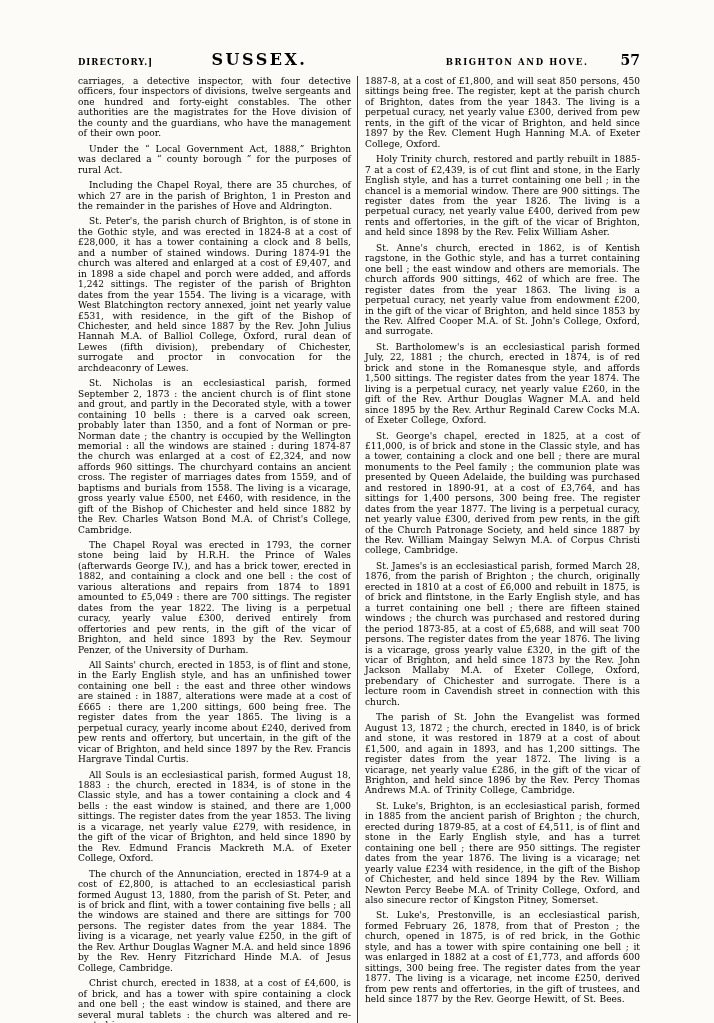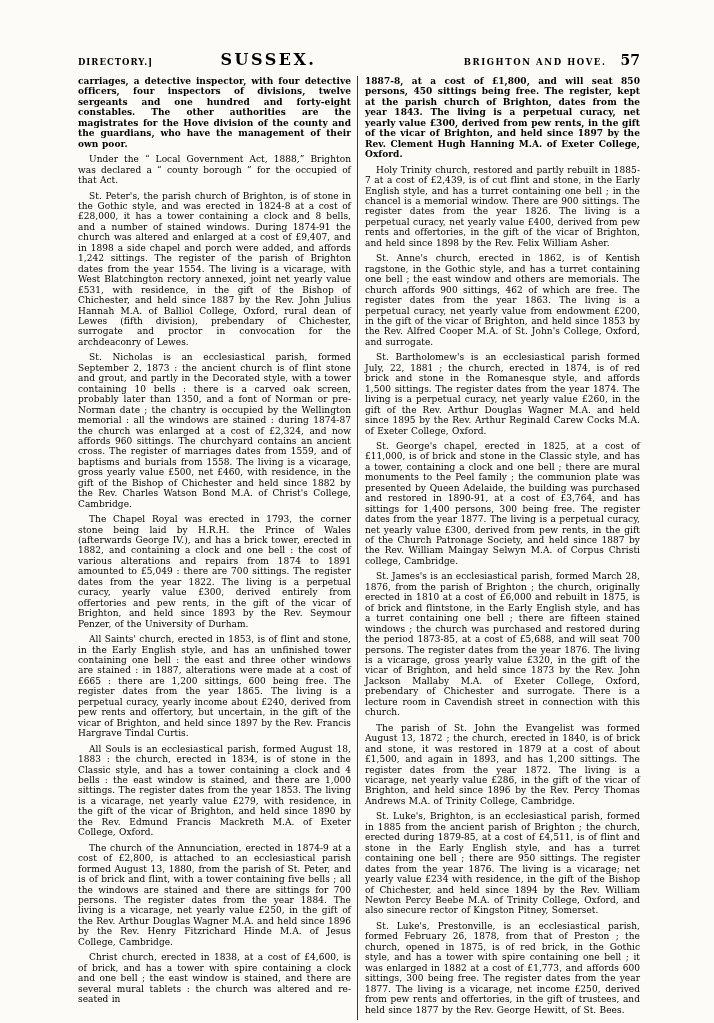--- a/index.html
+++ b/index.html
@@ -34,21 +34,21 @@
   }
   .rh-center {
     font-size: 16px;
     letter-spacing: 2.5px;
     font-weight: 700;
     transform: translateX(-40px);
   }
   .rh-right {
     display: flex;
     align-items: baseline;
-    gap: 14px;
+    gap: 32px;
   }
   .rh-right-title {
     font-size: 8.5px;
     letter-spacing: 1.6px;
     font-weight: 600;
   }
   .rh-page-number {
     font-size: 14px;
     font-weight: 700;
   }
@@ -79,42 +79,42 @@
     margin: 0 0 5px 0;
     font-size: 9px;
     line-height: 10.45px;
     text-align: justify;
     text-indent: 11px;
     letter-spacing: 0.05px;
     word-spacing: 0.4px;
   }
   .col p.cont {
     text-indent: 0;
-    font-weight: bold;
   }
 </style>
 </head>
 <body>
 
 <div class="sheet">
 
   <div class="running-head">
     <span class="rh-left">DIRECTORY.]</span>
     <span class="rh-center">SUSSEX.</span>
     <span class="rh-right">
       <span class="rh-right-title">BRIGHTON AND HOVE.</span>
       <span class="rh-page-number">57</span>
     </span>
   </div>
 
   <div class="columns">
 
     <div class="col col-left">
       <p class="cont">carriages, a detective inspector, with four detective officers, four inspectors of divisions, twelve sergeants and one hundred and forty-eight constables. The other authorities are the magistrates for the Hove division of the county and the guardians, who have the management of their own poor.</p>
-      <p>Under the “ Local Government Act, 1888,” Brighton was declared a “ county borough ” for the occupied of that Act.</p>
+      <p>Under the “ Local Government Act, 1888,” Brighton was declared a “ county borough ” for the purposes of rural Act.</p>
+      <p>Including the Chapel Royal, there are 35 churches, of which 27 are in the parish of Brighton, 1 in Preston and the remainder in the parishes of Hove and Aldrington.</p>
       <p>St. Peter's, the parish church of Brighton, is of stone in the Gothic style, and was erected in 1824-8 at a cost of £28,000, it has a tower containing a clock and 8 bells, and a number of stained windows. During 1874-91 the church was altered and enlarged at a cost of £9,407, and in 1898 a side chapel and porch were added, and affords 1,242 sittings. The register of the parish of Brighton dates from the year 1554. The living is a vicarage, with West Blatchington rectory annexed, joint net yearly value £531, with residence, in the gift of the Bishop of Chichester, and held since 1887 by the Rev. John Julius Hannah M.A. of Balliol College, Oxford, rural dean of Lewes (fifth division), prebendary of Chichester, surrogate and proctor in convocation for the archdeaconry of Lewes.</p>
       <p>St. Nicholas is an ecclesiastical parish, formed September 2, 1873 : the ancient church is of flint stone and grout, and partly in the Decorated style, with a tower containing 10 bells : there is a carved oak screen, probably later than 1350, and a font of Norman or pre-Norman date ; the chantry is occupied by the Wellington memorial : all the windows are stained : during 1874-87 the church was enlarged at a cost of £2,324, and now affords 960 sittings. The churchyard contains an ancient cross. The register of marriages dates from 1559, and of baptisms and burials from 1558. The living is a vicarage, gross yearly value £500, net £460, with residence, in the gift of the Bishop of Chichester and held since 1882 by the Rev. Charles Watson Bond M.A. of Christ's College, Cambridge.</p>
       <p>The Chapel Royal was erected in 1793, the corner stone being laid by H.R.H. the Prince of Wales (afterwards George IV.), and has a brick tower, erected in 1882, and containing a clock and one bell : the cost of various alterations and repairs from 1874 to 1891 amounted to £5,049 : there are 700 sittings. The register dates from the year 1822. The living is a perpetual curacy, yearly value £300, derived entirely from offertories and pew rents, in the gift of the vicar of Brighton, and held since 1893 by the Rev. Seymour Penzer, of the University of Durham.</p>
       <p>All Saints' church, erected in 1853, is of flint and stone, in the Early English style, and has an unfinished tower containing one bell : the east and three other windows are stained : in 1887, alterations were made at a cost of £665 : there are 1,200 sittings, 600 being free. The register dates from the year 1865. The living is a perpetual curacy, yearly income about £240, derived from pew rents and offertory, but uncertain, in the gift of the vicar of Brighton, and held since 1897 by the Rev. Francis Hargrave Tindal Curtis.</p>
       <p>All Souls is an ecclesiastical parish, formed August 18, 1883 : the church, erected in 1834, is of stone in the Classic style, and has a tower containing a clock and 4 bells : the east window is stained, and there are 1,000 sittings. The register dates from the year 1853. The living is a vicarage, net yearly value £279, with residence, in the gift of the vicar of Brighton, and held since 1890 by the Rev. Edmund Francis Mackreth M.A. of Exeter College, Oxford.</p>
       <p>The church of the Annunciation, erected in 1874-9 at a cost of £2,800, is attached to an ecclesiastical parish formed August 13, 1880, from the parish of St. Peter, and is of brick and flint, with a tower containing five bells ; all the windows are stained and there are sittings for 700 persons. The register dates from the year 1884. The living is a vicarage, net yearly value £250, in the gift of the Rev. Arthur Douglas Wagner M.A. and held since 1896 by the Rev. Henry Fitzrichard Hinde M.A. of Jesus College, Cambridge.</p>
       <p>Christ church, erected in 1838, at a cost of £4,600, is of brick, and has a tower with spire containing a clock and one bell ; the east window is stained, and there are several mural tablets : the church was altered and re-seated in</p>
     </div>
 
     <div class="col-divider"></div>

